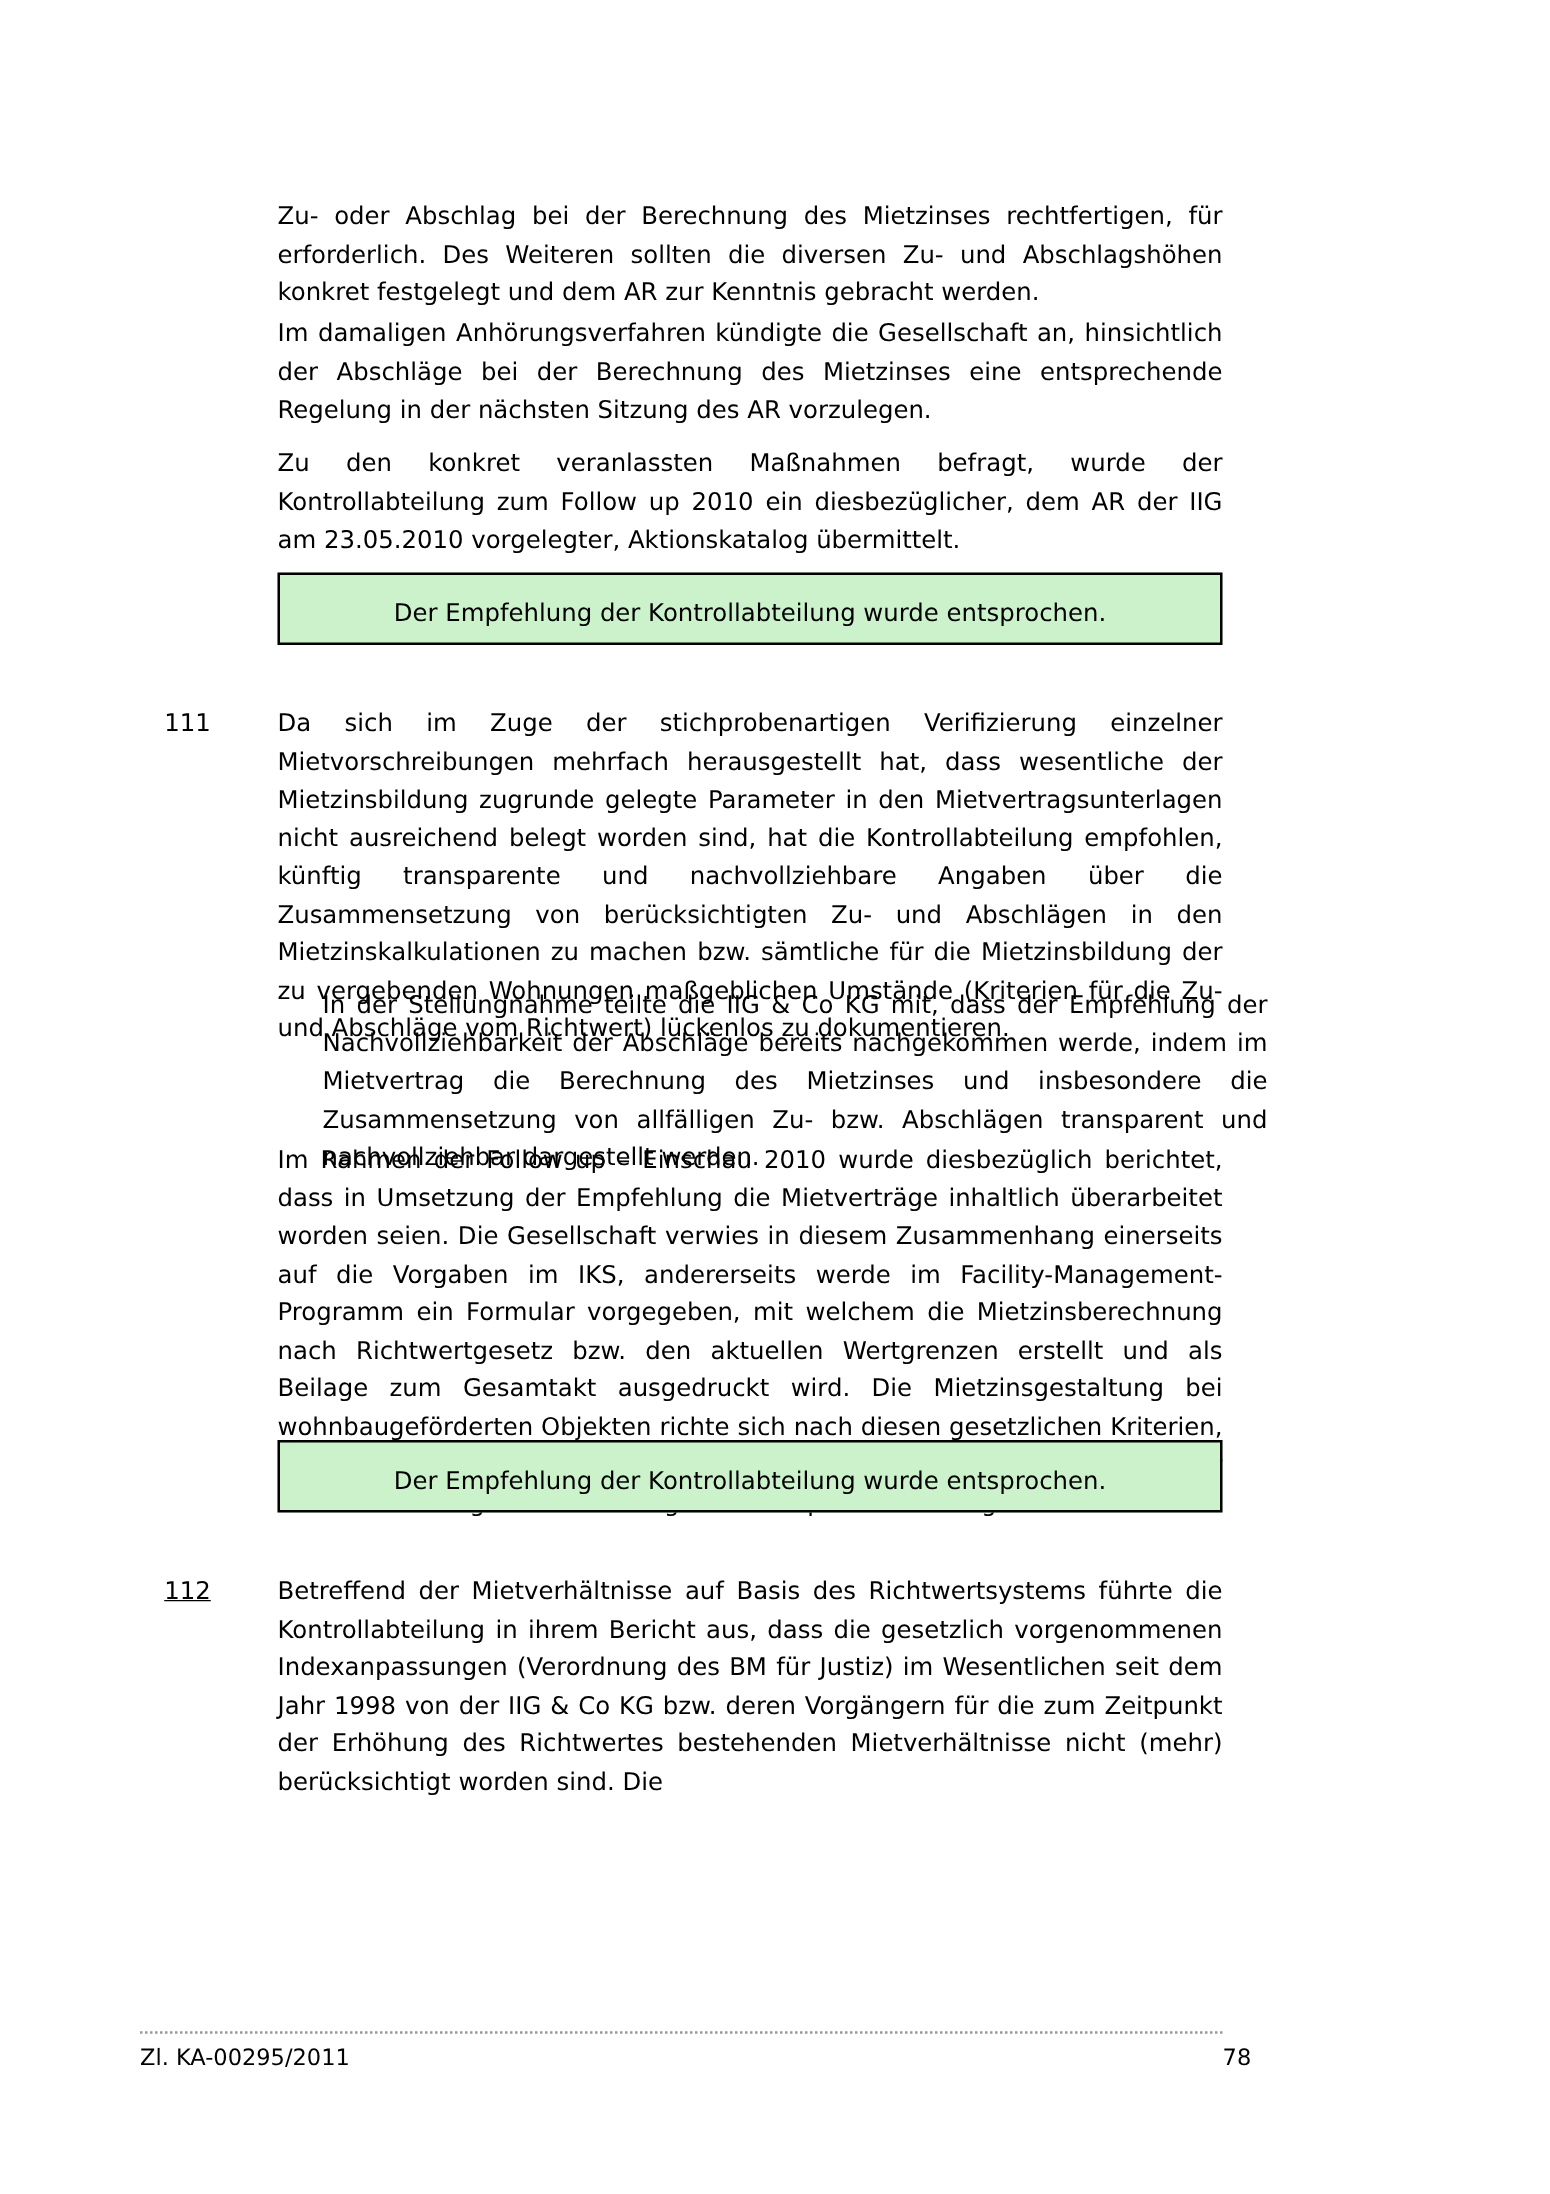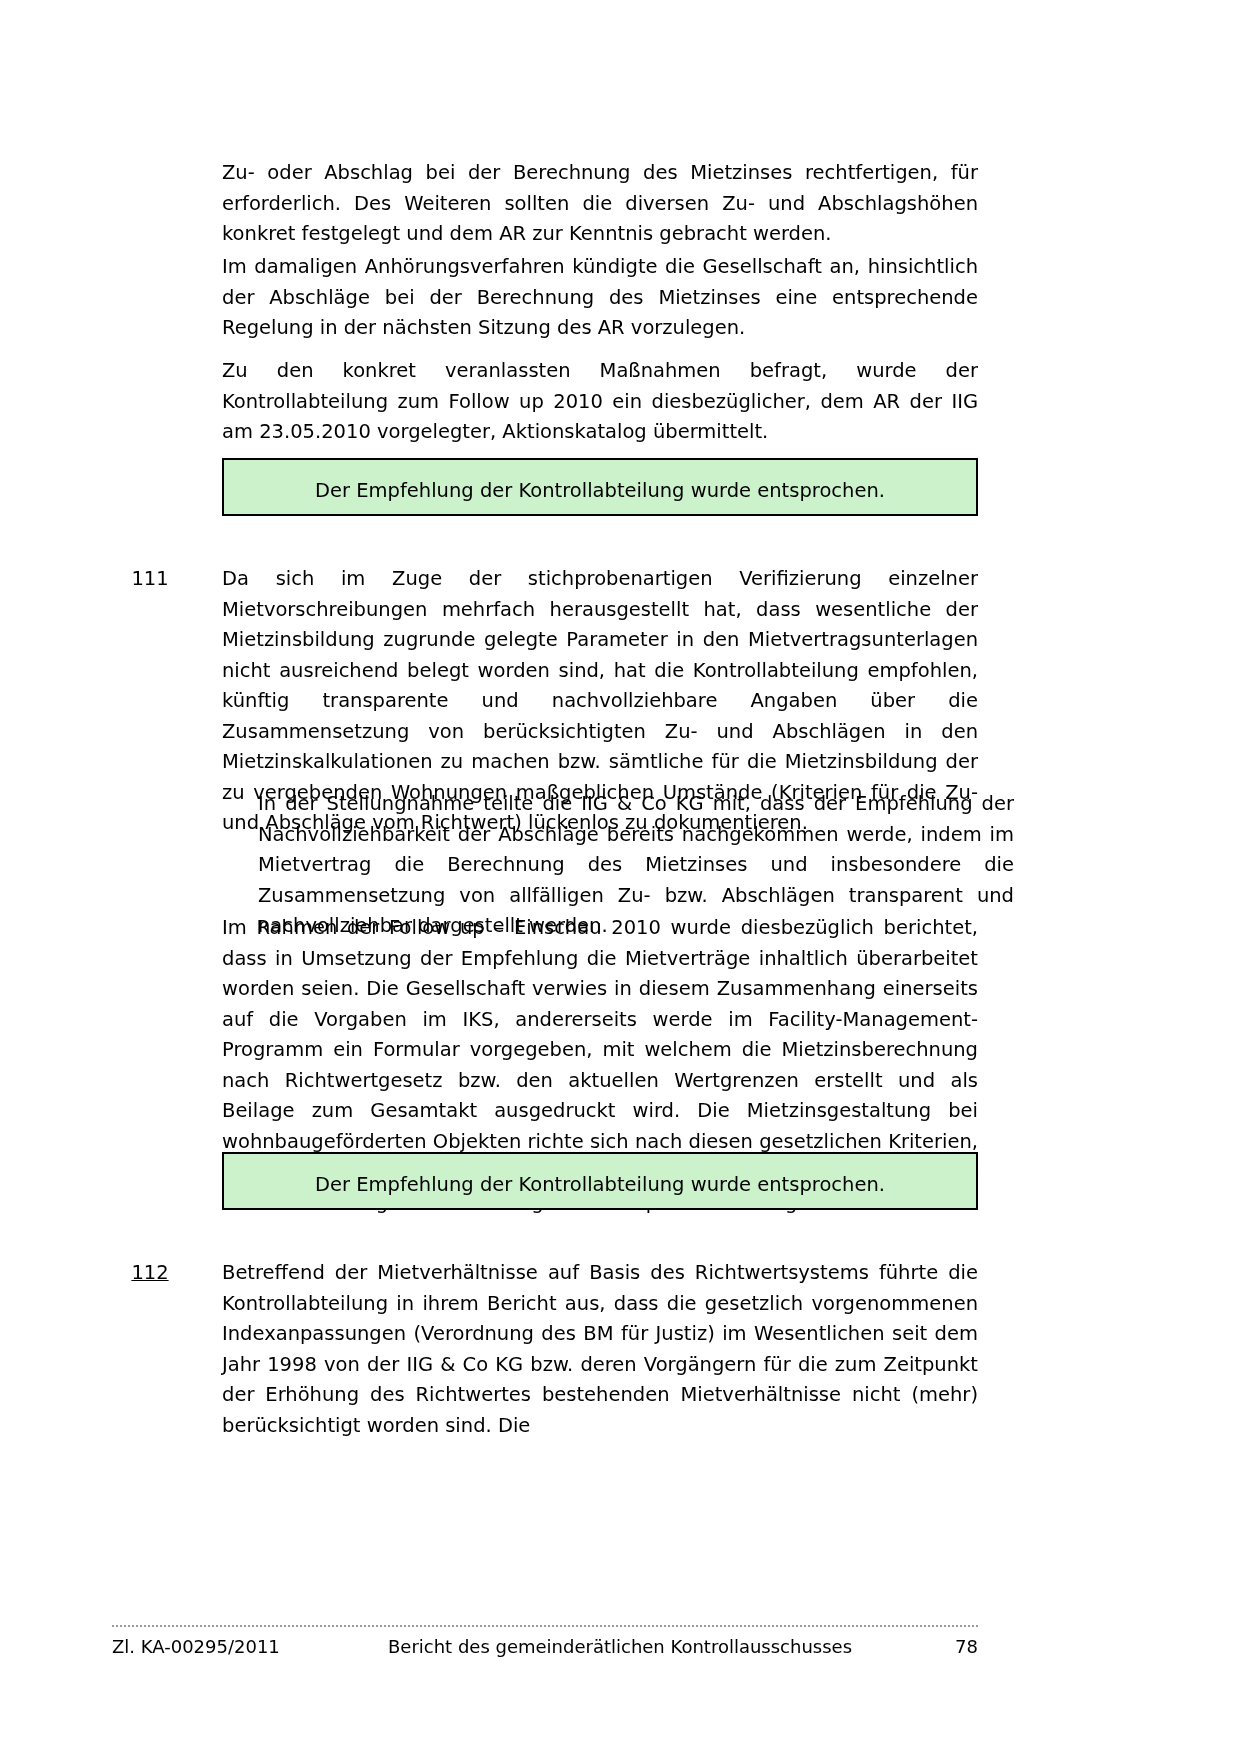--- a/index.html
+++ b/index.html
@@ -65,21 +65,21 @@
     border-top: 2px dotted #9a9a9a;
   }
   .footer {
     position: absolute;
     top: 1634px;
     font-size: 18px;
     line-height: 26px;
   }
   .footer-left { left: 112px; }
   .footer-center { left: 0; width: 1240px; text-align: center; }
-  .footer-right { left: 0; width: 978px; text-align: right; }
+  .footer-right { left: 0; width: 978px; text-align: right; padding-left: 23px; }
 </style>
 </head>
 <body>
 
 <div class="page">
 
   <div class="content">
 
     <div class="body-col para" style="top:158px;">Zu- oder Abschlag bei der Berechnung des Mietzinses rechtfertigen, für erforderlich. Des Weiteren sollten die diversen Zu- und Abschlagshöhen konkret festgelegt und dem AR zur Kenntnis gebracht werden.</div>
 
@@ -103,16 +103,15 @@
     </div>
 
     <div class="num" style="top:1258px;text-decoration:underline;">112</div>
     <div class="body-col para" style="top:1258px;">Betreffend der Mietverhältnisse auf Basis des Richtwertsystems führte die Kontrollabteilung in ihrem Bericht aus, dass die gesetzlich vorgenommenen Indexanpassungen (Verordnung des BM für Justiz) im Wesentlichen seit dem Jahr 1998 von der IIG &amp; Co KG bzw. deren Vorgängern für die zum Zeitpunkt der Erhöhung des Richtwertes bestehenden Mietverhältnisse nicht (mehr) berücksichtigt worden sind. Die</div>
 
   </div>
 
   <div class="footer-line"></div>
 
   <div class="footer footer-left">Zl. KA-00295/2011</div>
-  <div class="footer footer-center">Bericht des gemeinderätlichen Kontrollausschusses</div>
   <div class="footer footer-right">78</div>
 
 </div>
 
 </body></html>

